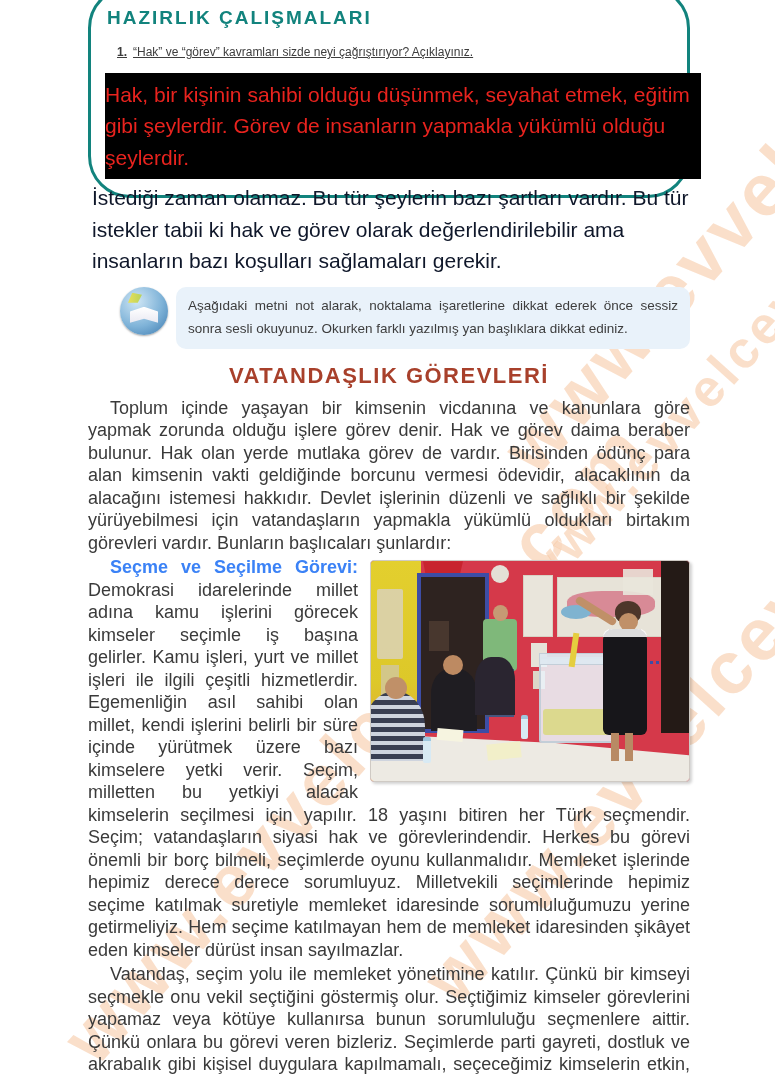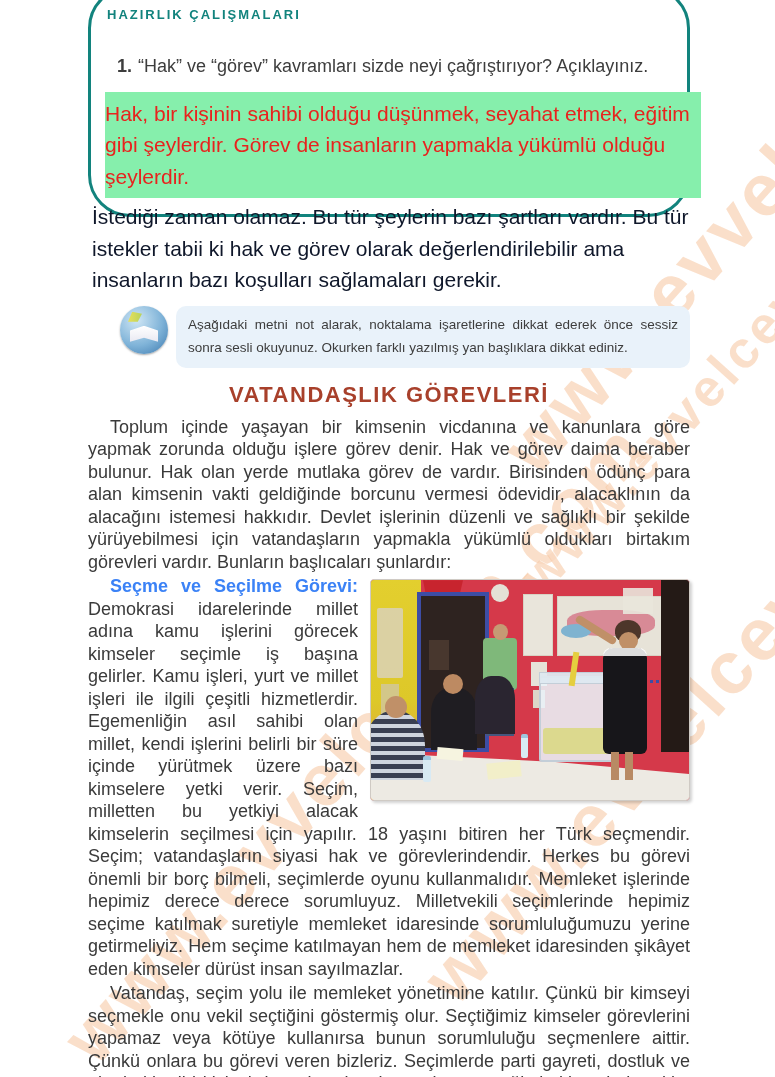--- a/index.html
+++ b/index.html
@@ -34,38 +34,39 @@
   .prep-box{
     position:relative;
     border:3px solid #12837d;
     border-radius:42px;
     margin-top:-14px;
     padding:18px 10px 14px 10px;
   }
   .prep-title{
     color:#12837d;
     font-weight:bold;
-    font-size:13px;
+    font-size:19px;
     letter-spacing:2px;
     padding-left:6px;
   }
   .question{
-    font-size:18px;
+    font-size:12px;
     color:#3d3d3d;
-    margin:30px 4px 0 16px;
+    margin:14px 4px 0 16px;
     line-height:1.65;
     text-align:justify;
+    text-decoration:underline;
   }
   .qnum{font-weight:bold;margin-right:6px;}
   .answer{
     position:relative;
     color:#e8231e;
     font-size:21px;
     line-height:1.5;
-    background:#86efac;
+    background:#000000;
     z-index:12;
   }
   .answer-1{margin:10px -24px 2px 4px;padding:6px 0;}
   .answer-2{margin:4px -24px 0 4px;padding:4px 0;}
   .answer-3{
     position:relative;
     z-index:12;
     color:#0f172a;
     font-size:21px;
     line-height:1.5;

